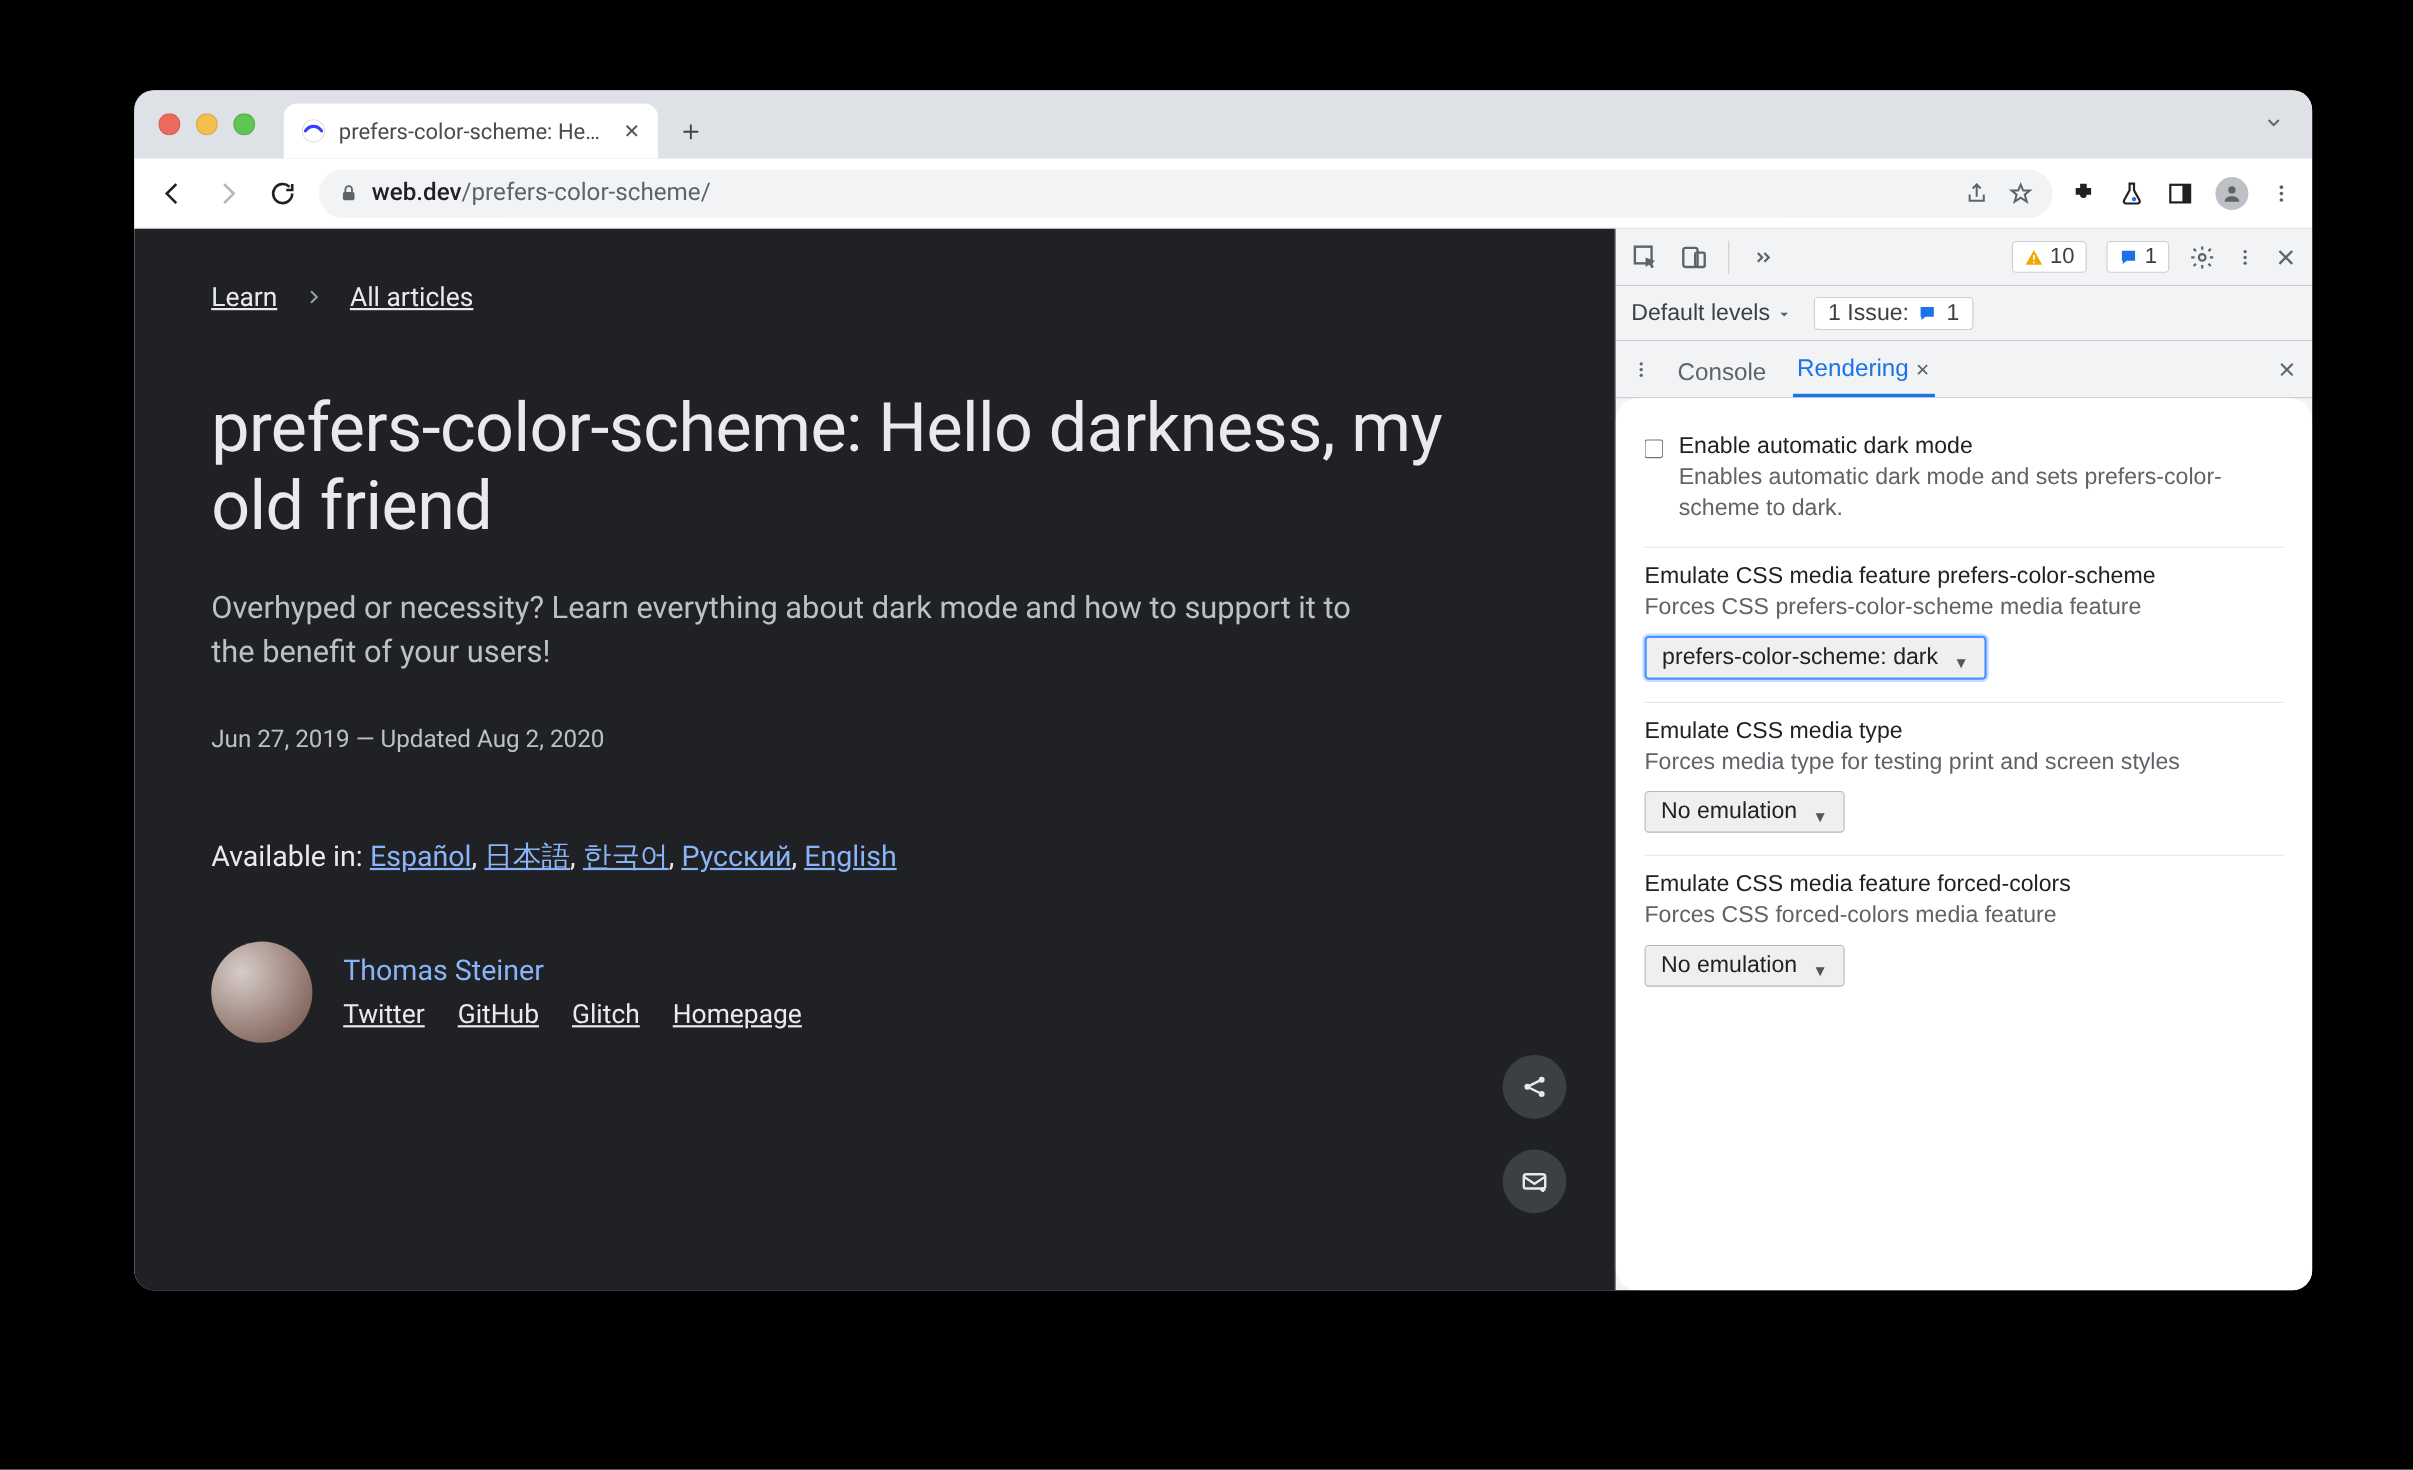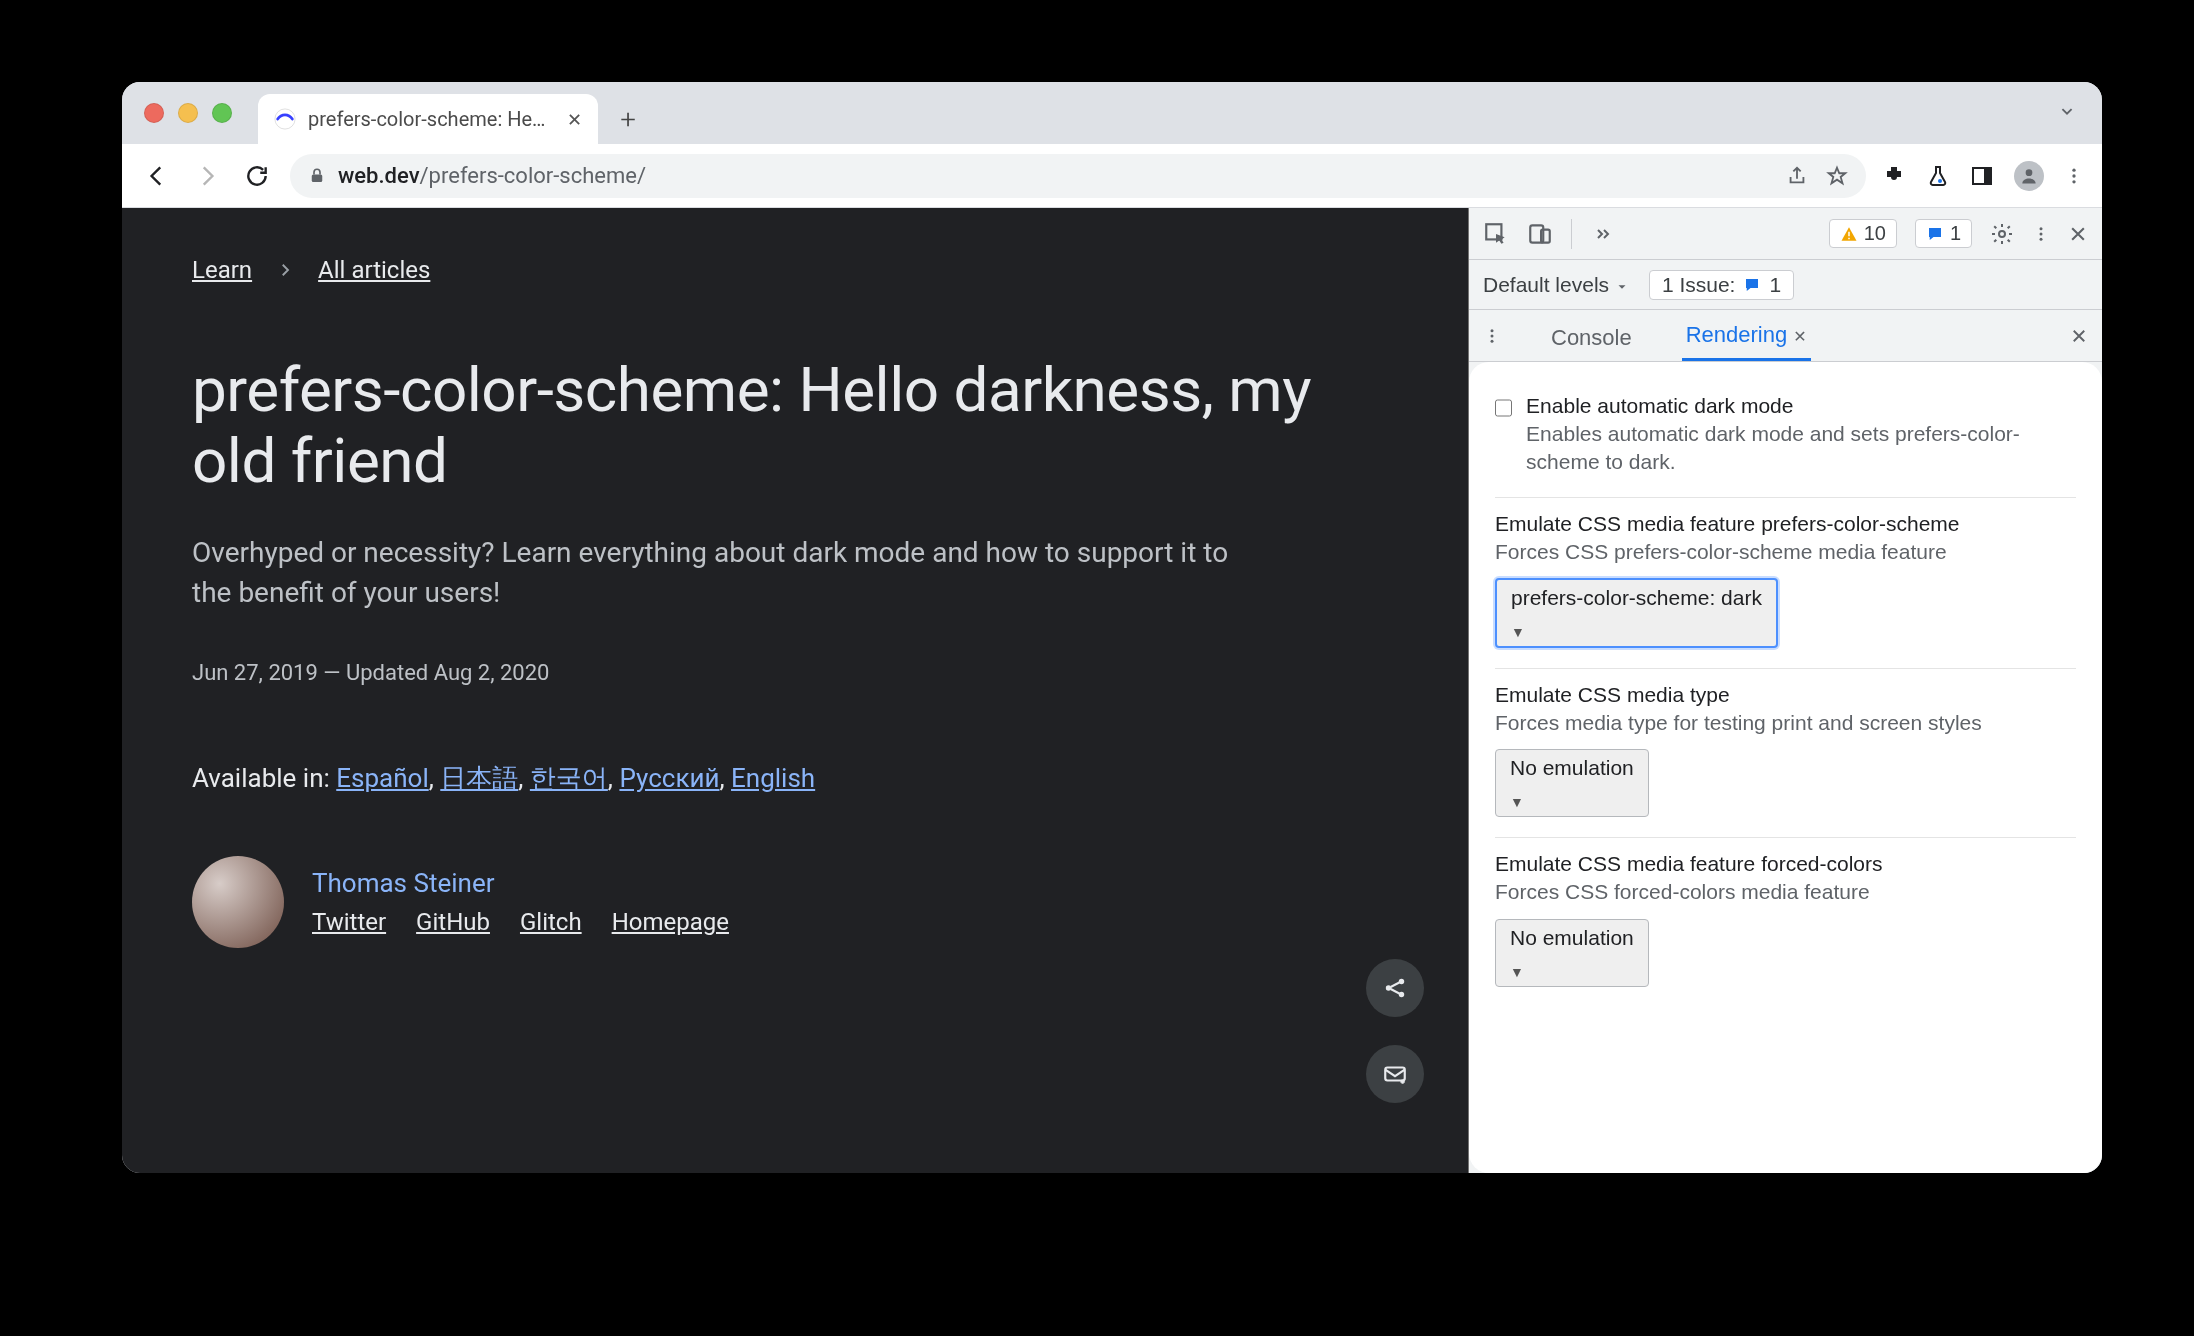--- a/index.html
+++ b/index.html
@@ -111,34 +111,34 @@
   .pill .warn{color:#e37400;}
   .pill .msg{color:#1a73e8;}
   .dt-top .spacer{flex:1;}
   .dt-sub{
     height:50px;border-bottom:1px solid #cbcdd1;display:flex;align-items:center;gap:20px;padding:0 14px;font-size:21px;color:#3c4043;background:#f1f3f4;
   }
   .dt-sub .levels svg{vertical-align:-2px;}
   .issuebox{border:1px solid #cbcdd1;background:#fff;border-radius:4px;padding:2px 12px;display:flex;gap:8px;align-items:center;}
   .issuebox .msg-ic{color:#1a73e8;}
   .dt-drawer-tabs{
-    height:52px;border-bottom:1px solid #cbcdd1;display:flex;align-items:flex-end;gap:46px;padding:0 14px;font-size:22px;color:#5f6368;background:#f1f3f4;
+    height:52px;border-bottom:1px solid #cbcdd1;display:flex;align-items:flex-end;gap:20px;padding:0 14px;font-size:22px;color:#5f6368;background:#f1f3f4;
   }
   .dt-drawer-tabs .dots{align-self:center;}
   .dtab{padding:10px 4px;cursor:pointer;}
   .dtab.active{color:#1a73e8;border-bottom:3px solid #1a73e8;}
   .dtab .x{font-size:16px;margin-left:6px;color:#5f6368;}
   .dt-panel{flex:1;background:#fff;overflow:auto;padding:18px 26px 0 26px;font-size:21px;color:#3c4043;border-radius:20px;}
   .rend-item{border-bottom:1px solid #e4e4e4;padding:14px 0 20px 0;}
   .rend-item.last{border-bottom:none;}
   .rend-item .row{display:flex;gap:14px;align-items:flex-start;}
   .rend-item input[type=checkbox]{width:20px;height:20px;margin-top:4px;}
   .rend-item .title{color:#202124;}
   .rend-item .desc{color:#5f6368;margin-top:2px;line-height:1.35;}
-  .sel{margin-top:12px;display:inline-flex;align-items:flex-start;gap:14px;border:1px solid #b5b8bc;background:#efefef;border-radius:4px;padding:6px 14px;font-size:21px;color:#202124;flex-direction:column;}
+  .sel{margin-top:12px;display:inline-flex;align-items:flex-end;gap:14px;border:1px solid #b5b8bc;background:#efefef;border-radius:4px;padding:6px 14px;font-size:21px;color:#202124;}
   .sel.focused{border:2px solid #4d90fe;box-shadow:0 0 0 2px rgba(77,144,254,0.3);}
   .sel .caret{font-size:14px;color:#555;}
 
   svg{display:block;}
 </style>
 </head>
 <body>
 
 <div class="stage">
   <div class="browser">

